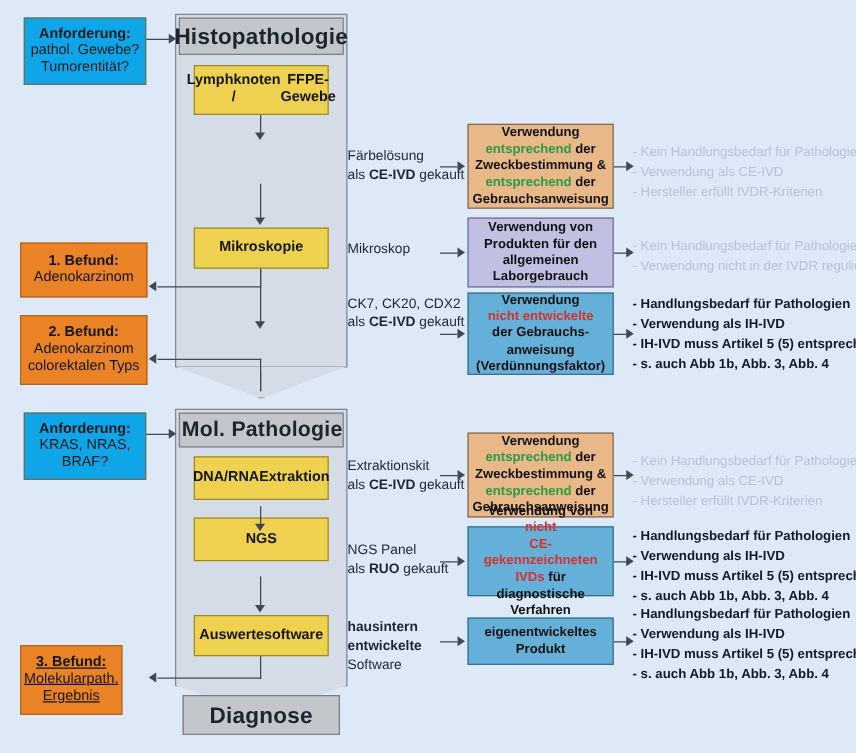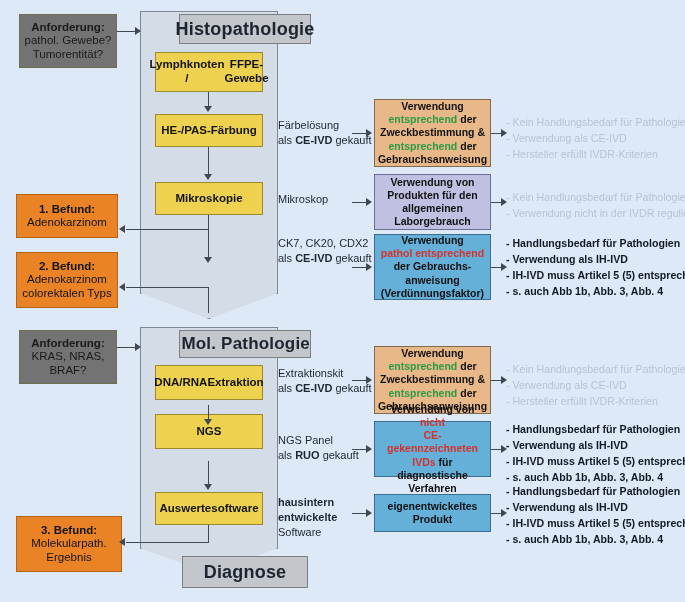--- a/index.html
+++ b/index.html
@@ -15,21 +15,21 @@
   .box{
     position:absolute;
     box-sizing:border-box;
     display:flex;flex-direction:column;
     align-items:center;justify-content:center;
     text-align:center;
     line-height:1.15;
   }
 
   .anforderung{
-    background:#737373;
+    background:#0ea5e9;
     border:1px solid #6e6f4e;
     font-size:11.5px;color:#1a1a1a;
     padding:3px 2px;
   }
   .anforderung .ttl{font-weight:bold;}
 
   .befund{
     background:#e98326;
     border:1px solid #b4641a;
     font-size:11.5px;color:#141414;
@@ -54,21 +54,20 @@
     clip-path:polygon(0 0,100% 0,50% 100%);
   }
   .hdr{
     position:absolute;
     box-sizing:border-box;
     background:#c3c6ca;
     border:1px solid #7b7f84;
     display:flex;align-items:center;justify-content:center;
     font-size:18px;font-weight:bold;color:#1c2430;
     letter-spacing:.2px;
-    margin-left:36px;
   }
   .hdr.small{font-size:17px;}
 
   .step{
     position:absolute;
     box-sizing:border-box;
     background:#edd14f;
     border:1px solid #9b8a2d;
     display:flex;flex-direction:row;
     align-items:center;justify-content:center;
@@ -146,23 +145,20 @@
   <div class="lane" style="left:140px;top:11px;width:138px;height:283px;"></div>
   <div class="lane-arrow" style="left:140px;top:293px;width:138px;height:26px;"></div>
   <div class="hdr" style="left:143px;top:14px;width:132px;height:30px;">
     <span>Histopathologie</span>
   </div>
 
   <div class="step" style="left:155px;top:52px;width:108px;height:40px;">
     <span>Lymphknoten /</span>
     <span>FFPE-Gewebe</span>
   </div>
-  <div class="step" style="left:155px;top:114px;width:108px;height:33px;">
-    <span>HE-/PAS-Färbung</span>
-  </div>
   <div class="step" style="left:155px;top:182px;width:108px;height:33px;">
     <span>Mikroskopie</span>
   </div>
 
   <div class="ln vln" style="left:208px;top:92px;height:15px;"></div>
   <div class="ahead-d" style="left:204px;top:106px;"></div>
   <div class="ln vln" style="left:208px;top:147px;height:28px;"></div>
   <div class="ahead-d" style="left:204px;top:174px;"></div>
   <div class="ln vln" style="left:208px;top:215px;height:43px;"></div>
   <div class="ahead-d" style="left:204px;top:257px;"></div>
@@ -221,21 +217,21 @@
   <div class="box befund" style="left:16px;top:252px;width:102px;height:56px;">
     <span class="ttl">2. Befund:</span>
     <span>Adenokarzinom</span>
     <span>colorektalen Typs</span>
   </div>
   <div class="ln vln" style="left:208px;top:298px;height:15px;"></div>
   <div class="ln hln" style="left:126px;top:287px;width:83px;"></div>
   <div class="ln vln" style="left:208px;top:287px;height:26px;"></div>
   <div class="ahead-l" style="left:119px;top:283px;"></div>
 
-  <div class="box befund" style="left:16px;top:516px;width:106px;height:56px;">
+  <div class="box befund" style="left:16px;top:516px;width:82px;height:56px;text-decoration:underline;">
     <span class="ttl">3. Befund:</span>
     <span>Molekularpath.</span>
     <span>Ergebnis</span>
   </div>
   <div class="ln vln" style="left:208px;top:525px;height:18px;"></div>
   <div class="ln hln" style="left:126px;top:542px;width:83px;"></div>
   <div class="ahead-l" style="left:119px;top:538px;"></div>
 
   <div class="note" style="left:278px;top:118px;width:96px;">
     <div>Färbelösung</div>
@@ -270,21 +266,21 @@
     <span>Gebrauchsanweisung</span>
   </div>
   <div class="clsbox lav" style="left:374px;top:174px;width:117px;height:56px;">
     <span>Verwendung von</span>
     <span>Produkten für den</span>
     <span>allgemeinen</span>
     <span>Laborgebrauch</span>
   </div>
   <div class="clsbox blue" style="left:374px;top:234px;width:117px;height:66px;">
     <span>Verwendung</span>
-    <span><span class="r">pathol entsprechend</span></span>
+    <span><span class="r">nicht entwickelte</span></span>
     <span>der Gebrauchs-</span>
     <span>anweisung</span>
     <span>(Verdünnungsfaktor)</span>
   </div>
   <div class="clsbox tan" style="left:374px;top:346px;width:117px;height:68px;">
     <span>Verwendung</span>
     <span><span class="g">entsprechend</span> der</span>
     <span>Zweckbestimmung &amp;</span>
     <span><span class="g">entsprechend</span> der</span>
     <span>Gebrauchsanweisung</span>

